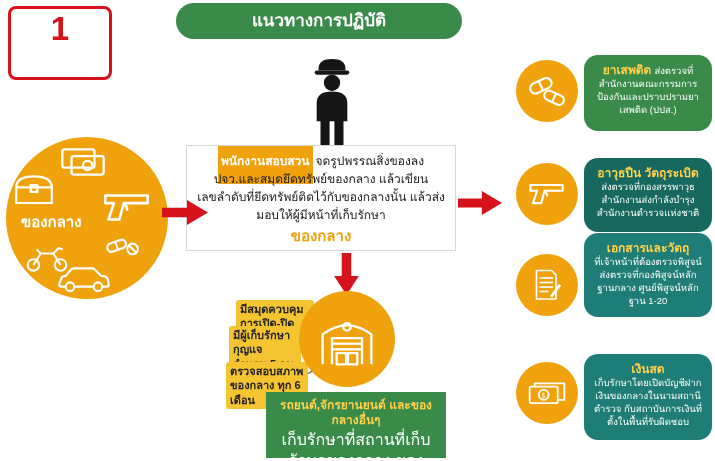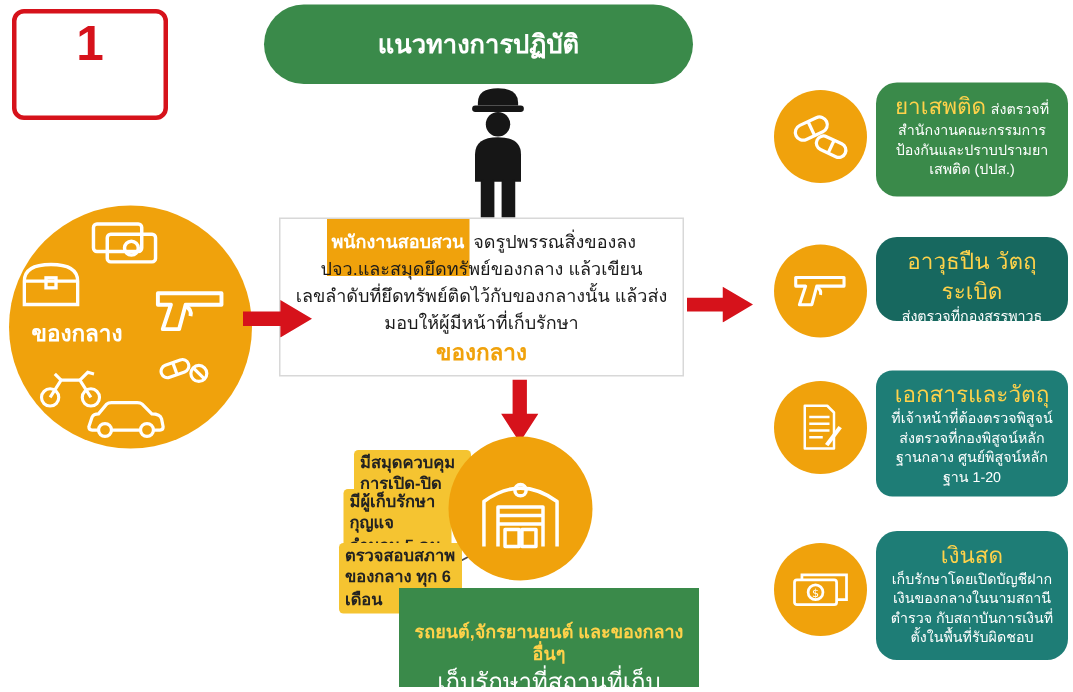--- a/index.html
+++ b/index.html
@@ -6,21 +6,21 @@
   body{font-family:"Liberation Sans", sans-serif;}
   .canvas{position:relative;width:715px;height:461px;background:#ffffff;overflow:hidden;}
 
   
   .badge{position:absolute;left:8px;top:6px;width:104px;height:74px;border:3px solid var(--red,#d6121b);
          border-radius:8px;background:#fff;text-align:center;box-sizing:border-box;}
   .badge-number{color:var(--red,#d6121b);font-size:33px;font-weight:bold;line-height:1.05;margin-top:3px;}
   .badge-label{color:var(--red,#d6121b);font-size:14px;font-weight:bold;margin-top:1px;}
 
   
-  .title-pill{position:absolute;left:176px;top:3px;width:286px;height:53px;background:var(--green,#3a8a4a);
+  .title-pill{position:absolute;left:176px;top:3px;width:286px;height:36px;background:var(--green,#3a8a4a);
               border-radius:27px;text-align:center;display:flex;flex-direction:column;justify-content:center;}
   .title-line1{color:#fff;font-weight:bold;font-size:17px;line-height:1.25;}
   .title-line2{color:var(--title-yellow,#ffd24a);font-weight:bold;font-size:12.5px;line-height:1.25;}
 
   
   .police{position:absolute;left:301px;top:56px;width:62px;height:92px;}
 
   
   .evidence-circle{position:absolute;left:6px;top:137px;width:162px;height:162px;border-radius:50%;
                    background:var(--orange,#f0a20c);}
@@ -57,37 +57,37 @@
   .note1{left:236px;top:300px;width:78px;}
   .note2{left:229px;top:326px;width:72px;}
   .note3{left:226px;top:362px;width:82px;}
 
   
   .warehouse-circle{position:absolute;left:299px;top:291px;width:96px;height:96px;border-radius:50%;
                     background:var(--orange,#f0a20c);display:flex;align-items:center;justify-content:center;}
   .warehouse-svg{width:60px;height:56px;}
 
   
-  .vehicle-box{position:absolute;left:266px;top:392px;width:200px;height:66px;background:var(--green,#3a8a4a);
-               border-radius:0;text-align:center;padding:22px 8px;box-sizing:border-box;overflow:hidden;}
+  .vehicle-box{position:absolute;left:266px;top:392px;width:180px;height:66px;background:var(--green,#3a8a4a);
+               border-radius:0;text-align:center;padding:6px 8px;box-sizing:border-box;overflow:hidden;}
   .vehicle-title{color:var(--title-yellow,#ffd24a);font-weight:bold;font-size:12px;line-height:1.25;}
   .vehicle-text{color:#fff;font-size:16px;line-height:1.3;margin-top:2px;}
 
   
   .ri-circle{position:absolute;left:516px;width:62px;height:62px;border-radius:50%;
              background:var(--orange,#f0a20c);display:flex;align-items:center;justify-content:center;}
   .ri-svg{width:38px;height:auto;}
   .ri-box{position:absolute;left:584px;width:128px;border-radius:14px;padding:7px 8px;box-sizing:border-box;
           text-align:center;font-size:9.5px;color:#fff;line-height:1.35;overflow:hidden;}
-  .ri-title{color:var(--title-yellow,#ffd24a);font-weight:normal;font-size:15px;margin-right:3px;}
+  .ri-title{color:var(--title-yellow,#ffd24a);font-weight:bold;font-size:12px;margin-right:3px;}
   .blk{display:block;margin-right:0;}
   .c1{top:60px;} .c2{top:163px;} .c3{top:254px;} .c4{top:362px;}
   .b1{top:55px;height:76px;background:var(--green,#3a8a4a);}
-  .b2{top:158px;height:56px;background:var(--teal-dark,#17685f);}
-  .b3{top:247px;height:84px;background:var(--teal,#1e7d76);border-radius:11px;}
+  .b2{top:158px;height:74px;background:var(--teal-dark,#17685f);}
+  .b3{top:233px;height:84px;background:var(--teal,#1e7d76);}
   .b4{top:354px;height:86px;background:var(--teal,#1e7d76);}
 </style>
 </head>
 <body>
 
 <div class="canvas">
 
   <div class="badge">
     <div class="badge-number">1</div>
   </div>

